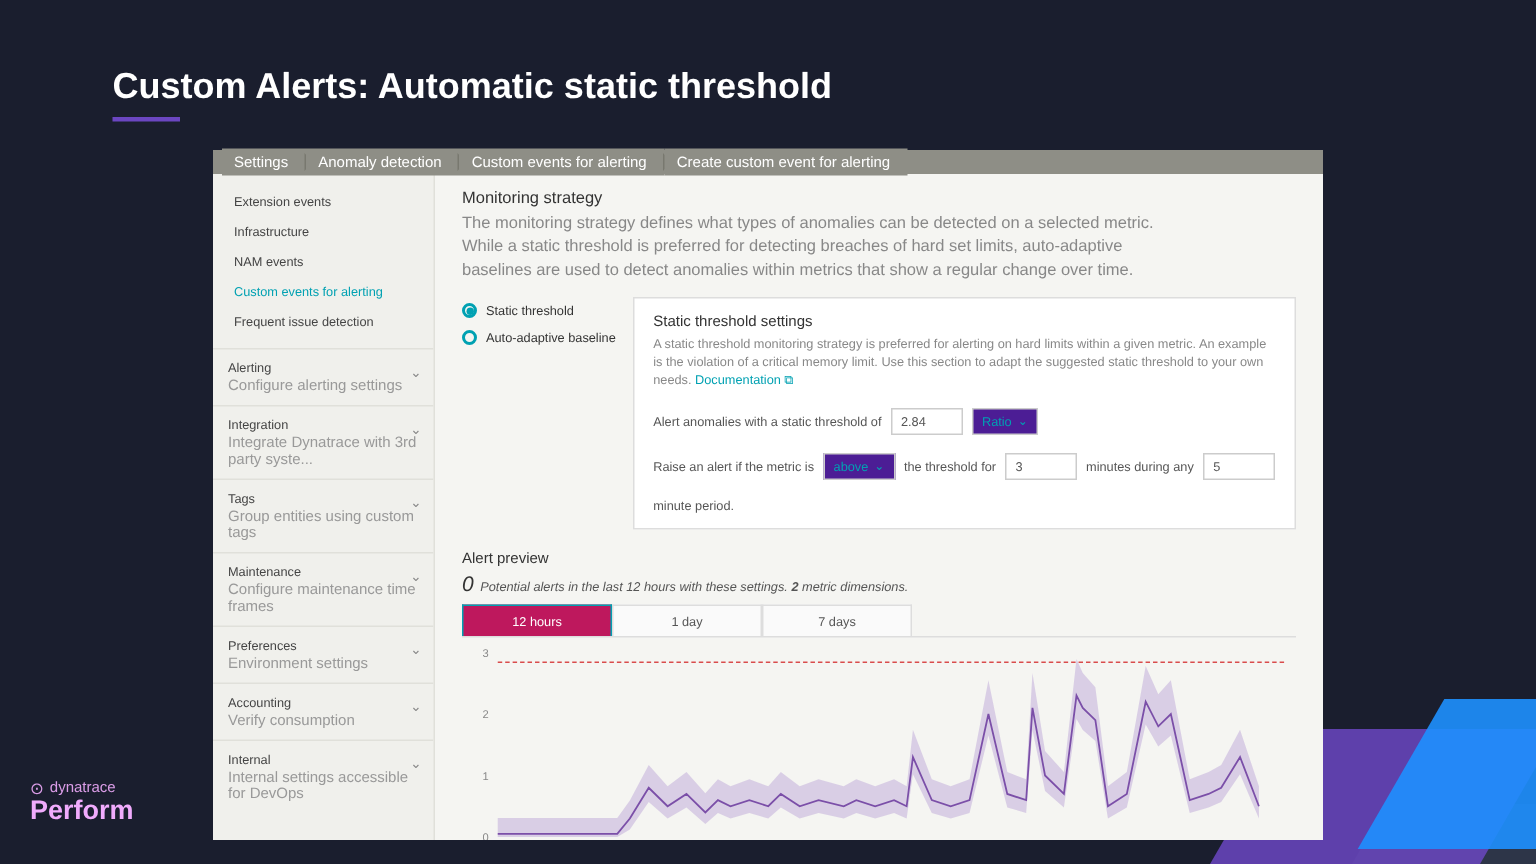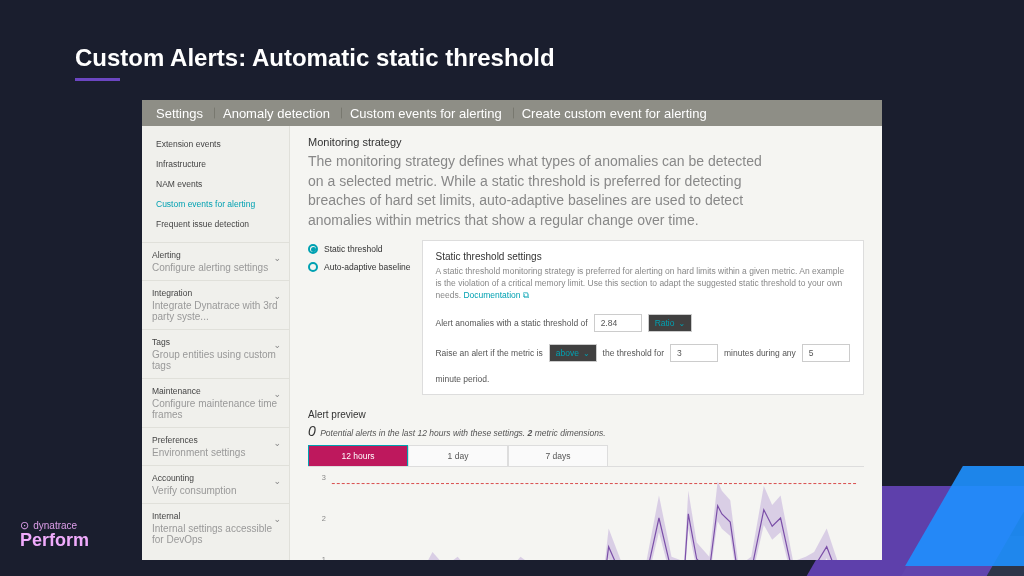--- a/index.html
+++ b/index.html
@@ -47,58 +47,58 @@
   width: 740px;
   height: 460px;
   background: #f5f5f2;
   font-size: 10px;
   color: #333;
   display: flex;
   flex-direction: column;
 }
 .breadcrumbs {
   background: #8e8e86;
-  height: 26px;
+  height: 16px;
   display: flex;
   align-items: center;
   padding-left: 6px;
   color: #fff;
-  font-size: 13px;
+  font-size: 10px;
 }
 .crumb { position: relative; padding: 0 12px 0 8px; background:#8e8e86; height:18px; display:flex; align-items:center; cursor:pointer; }
 .crumb::after {
   content:""; position:absolute; right:-4px; top:3px; width:0; height:0;
   border-left:5px solid #78786f; border-top:6px solid transparent; border-bottom:6px solid transparent;
 }
 .crumb.last::after { display:none; }
 .app-body { display:flex; flex:1; overflow:hidden; }
 .sidebar { width:148px; background:#f0f0ec; border-right:1px solid #e0e0da; overflow-y:auto; font-size:8.5px; }
 .sidebar .top-links { padding:8px 0; }
 .sidebar .top-links .link { padding:5px 14px; color:#444; cursor:pointer; }
 .sidebar .top-links .link.active { color:#00a1b2; }
 .sidebar .section { border-top:1px solid #e0e0da; padding:7px 10px; position:relative; cursor:pointer; }
 .sidebar .section .title { color:#444; font-size:8.5px; }
 .sidebar .section .subtitle { color:#999; font-size:10px; margin-top:2px; }
 .sidebar .section .chev { position:absolute; right:8px; top:10px; color:#888; font-size:9px; }
 
 .content { flex:1; padding:10px 18px; overflow:hidden; }
 .content h3 { font-size:11px; font-weight:400; color:#333; margin-bottom:4px; }
-.content .desc { font-size:14px; color:#888; line-height:1.4; max-width:470px; margin-bottom:10px; }
+.content .desc { font-size:11px; color:#888; line-height:1.4; max-width:470px; margin-bottom:10px; }
 .strategy { display:flex; gap:12px; }
 .radios { display:flex; flex-direction:column; gap:8px; font-size:8.5px; padding-top:4px;}
 .radio { display:flex; align-items:center; gap:6px; cursor:pointer;text-align:center; }
 .radio-circle { width:10px; height:10px; border-radius:50%; border:2px solid #00a1b2; display:flex; align-items:center; justify-content:center; }
 .radio.selected .radio-circle::after { content:""; width:5px; height:5px; border-radius:50%; background:#00a1b2; }
 .settings-box { flex:1; border:1px solid #ddd; padding:10px 12px; background:#fff; font-size:8.5px; }
 .settings-box .box-title { font-size:10px; color:#333; margin-bottom:4px; }
 .settings-box .box-desc { color:#888; line-height:1.4; }
 .settings-box .box-desc a { color:#00a1b2; text-decoration:none; }
 .control-row { margin-top:12px; display:flex; align-items:center; gap:6px; color:#555; flex-wrap:wrap; }
 .input-box { border:1px solid #ccc; padding:3px 6px; width:48px; background:#fff; }
-.select-box { border:1px solid #ccc; padding:3px 6px; background:#404040; display:flex; align-items:center; gap:4px; color:#00a1b2; cursor:pointer;}
+.select-box { border:1px solid #ccc; padding:3px 6px; background:#4c1d95; display:flex; align-items:center; gap:4px; color:#00a1b2; cursor:pointer;}
 .select-box .chev-v { font-size:8px; color:#00a1b2;}
 
 .alert-preview { margin-top:14px; }
 .alert-preview .ap-title { font-size:10px; color:#333; }
 .alert-preview .ap-sub { font-size:8.5px; color:#555; margin-top:3px;font-style:italic; }
 .alert-preview .ap-sub .count { font-size:14px; font-weight:400; color:#333; margin-right:2px; }
 .tabs { display:flex; margin-top:6px; border-bottom:1px solid #ddd; }
 .tab { flex:0 0 100px; text-align:center; padding:5px 0; font-size:8.5px; color:#555; cursor:pointer; border:1px solid #ddd; border-bottom:none; background:#fafafa;}
 .tab.active { background:#be185d; color:#fff; border-color:#00a1b2;}
 

